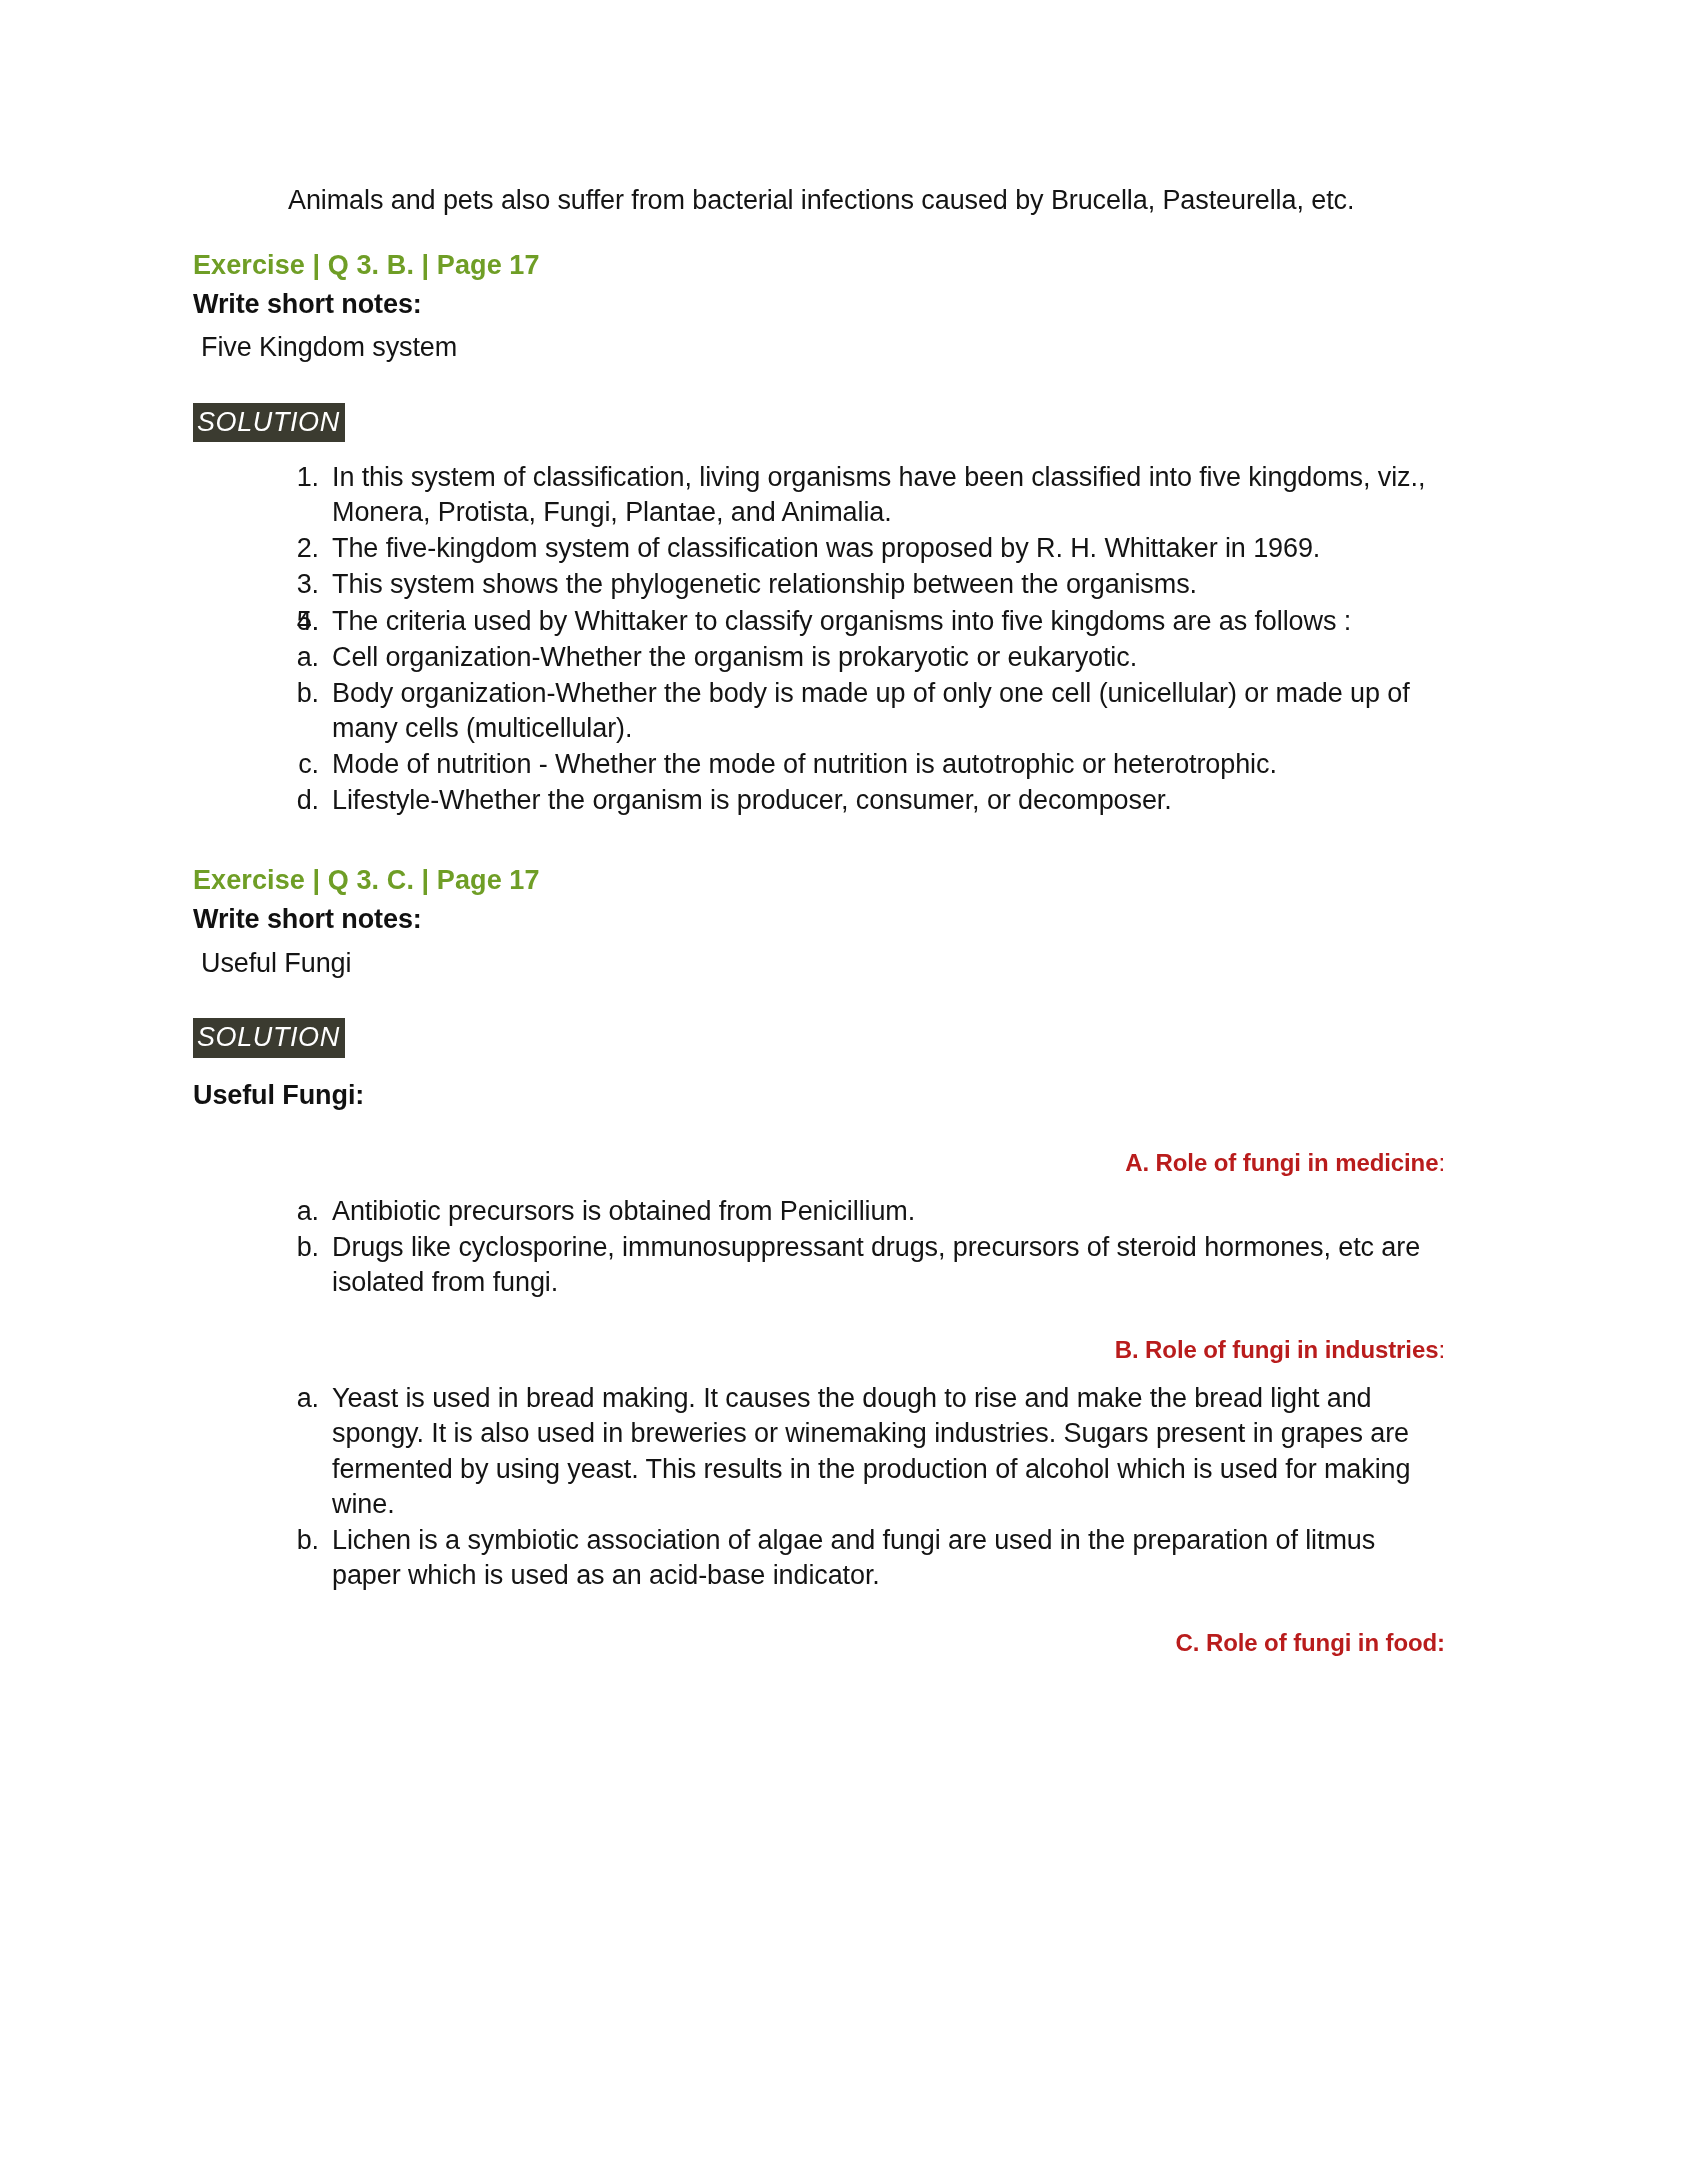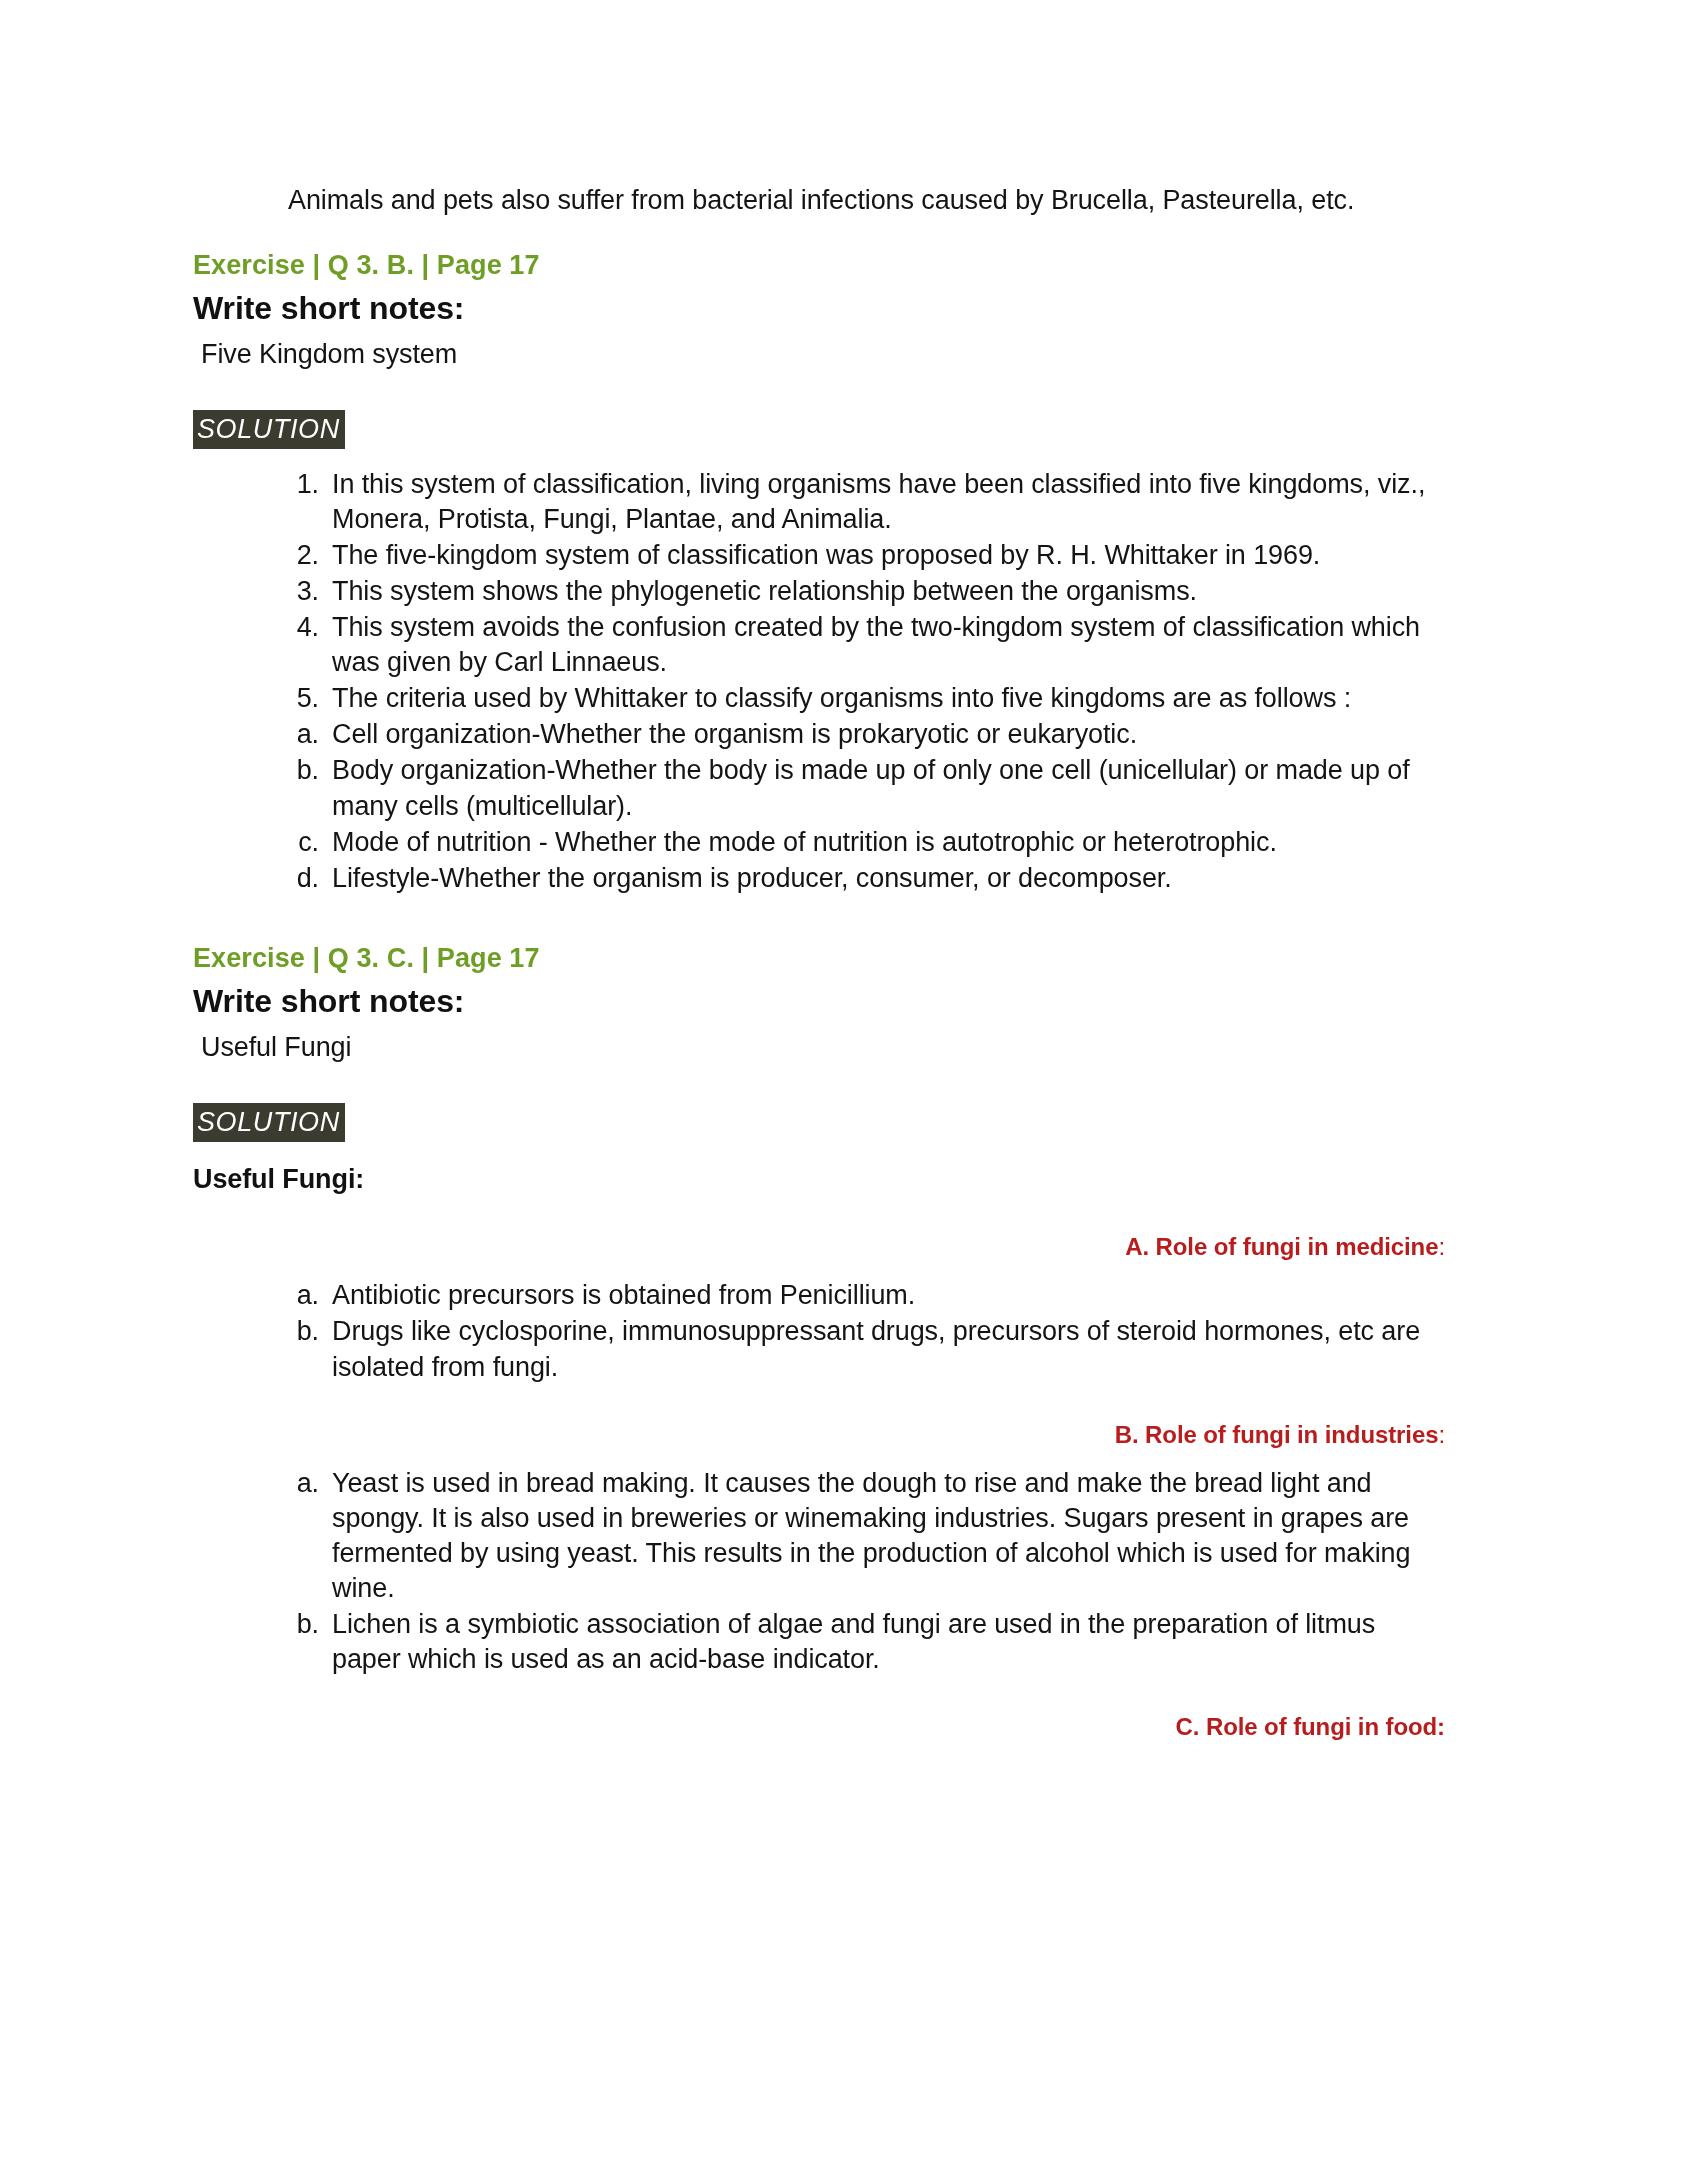--- a/index.html
+++ b/index.html
@@ -48,21 +48,21 @@
   .exercise-head {
     font-size: 27px;
     font-weight: bold;
     color: #6f9e26;
     letter-spacing: 0.1px;
     margin: 0 0 4px 0;
     line-height: 1.3;
   }
 
   .prompt-bold {
-    font-size: 32px;
+    font-size: 27px;
     font-weight: bold;
     color: #111111;
     margin: 0;
     line-height: 1.32;
     letter-spacing: -0.1px;
   }
 
   .prompt-plain {
     font-size: 27px;
     color: #141414;
@@ -151,21 +151,21 @@
       <div class="prompt-plain">Five Kingdom system</div>
 
       <div class="solution-badge-wrap">
         <span class="solution-badge">SOLUTION</span>
       </div>
 
       <ol class="doc-list list-tight">
         <li><span class="marker">1.</span><span>In this system of classification, living organisms have been classified into five kingdoms, viz., Monera, Protista,  Fungi, Plantae, and Animalia.</span></li>
         <li><span class="marker">2.</span><span>The five-kingdom system of classification was proposed by R. H. Whittaker in 1969.</span></li>
         <li><span class="marker">3.</span><span>This system shows the phylogenetic relationship between the organisms.</span></li>
-        <li><span class="marker">4.</span><span>This system avoids the confusion created by the two-kingdom system of classification which was given by Carl Linnaeus.</span></li>
+        <li><span class="marker">4.</span></li>
         <li><span class="marker">5.</span><span>The criteria used by Whittaker to classify organisms into five kingdoms are as follows :</span></li>
       </ol>
 
       <ul class="doc-list list-tight" style="margin-top:0;">
         <li><span class="marker">a.</span><span>Cell organization-Whether the organism is prokaryotic or eukaryotic.</span></li>
         <li><span class="marker">b.</span><span>Body organization-Whether the body is made up of only one cell (unicellular) or made up of many cells (multicellular).</span></li>
         <li><span class="marker">c.</span><span>Mode of nutrition - Whether the mode of nutrition is autotrophic or heterotrophic.</span></li>
         <li><span class="marker">d.</span><span>Lifestyle-Whether the organism is producer, consumer, or decomposer.</span></li>
       </ul>
     </div>

